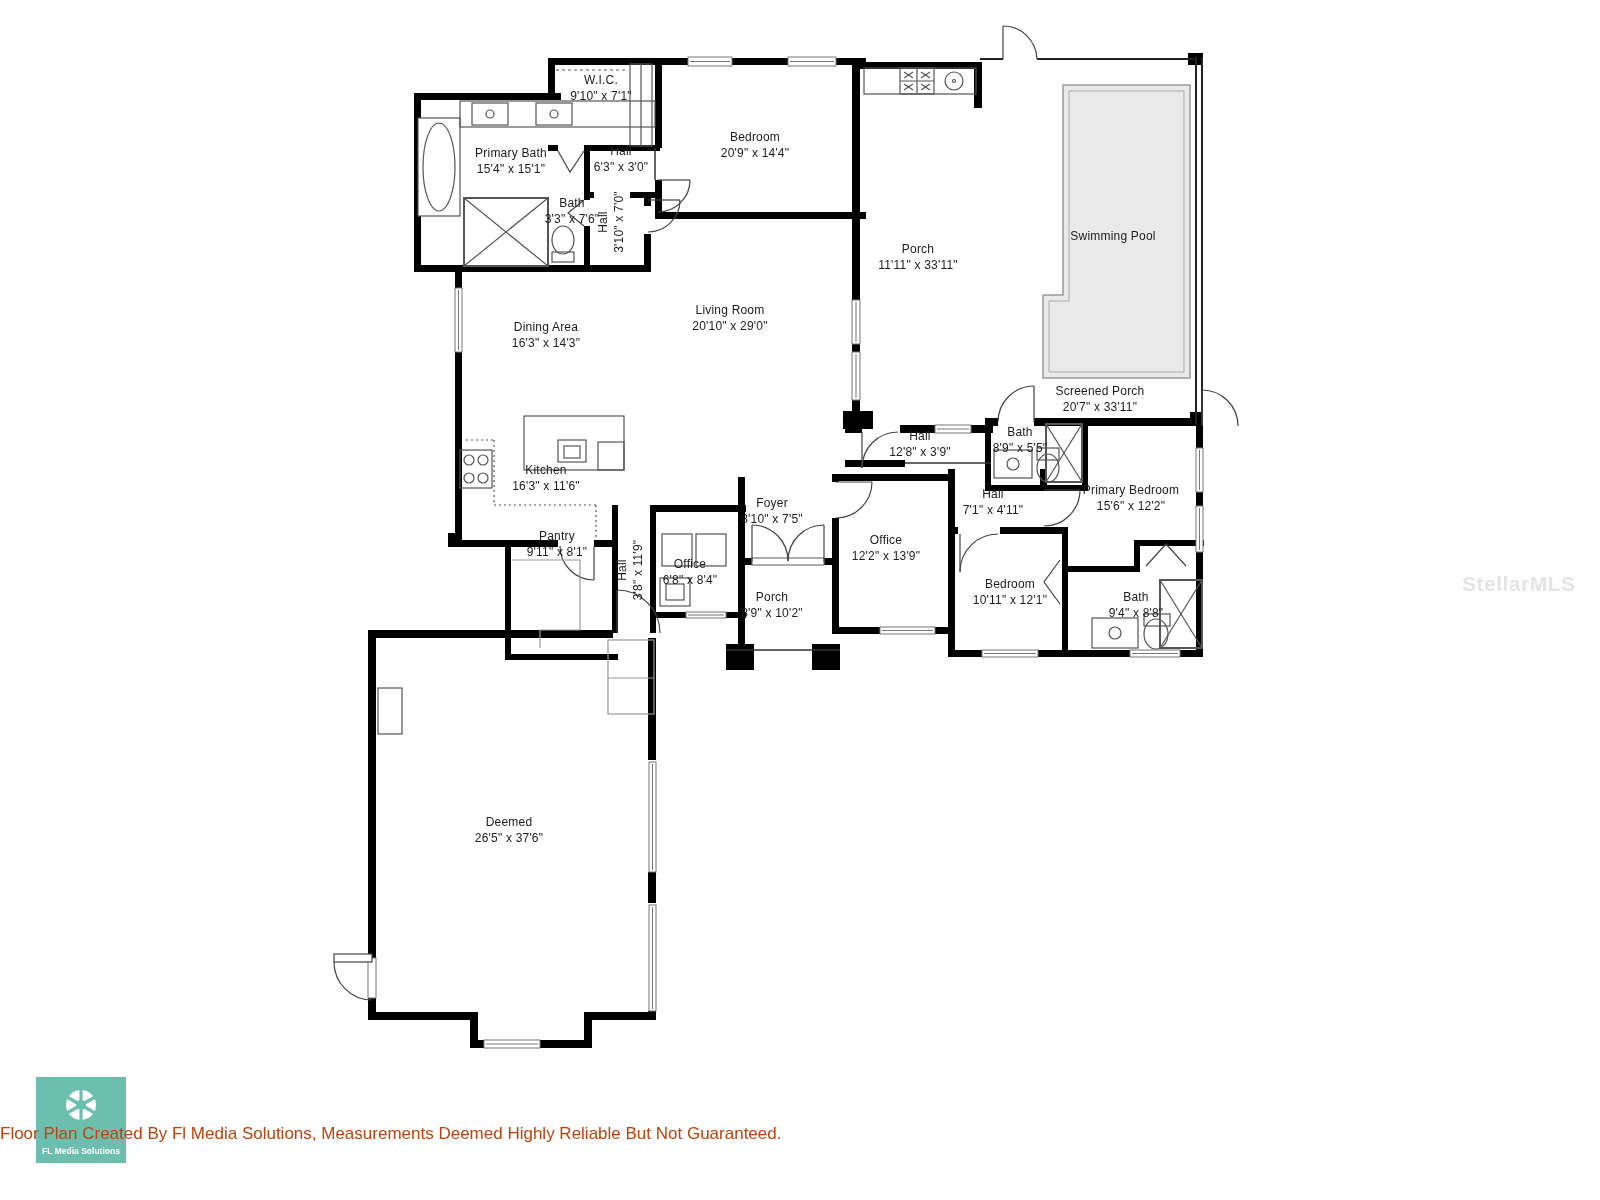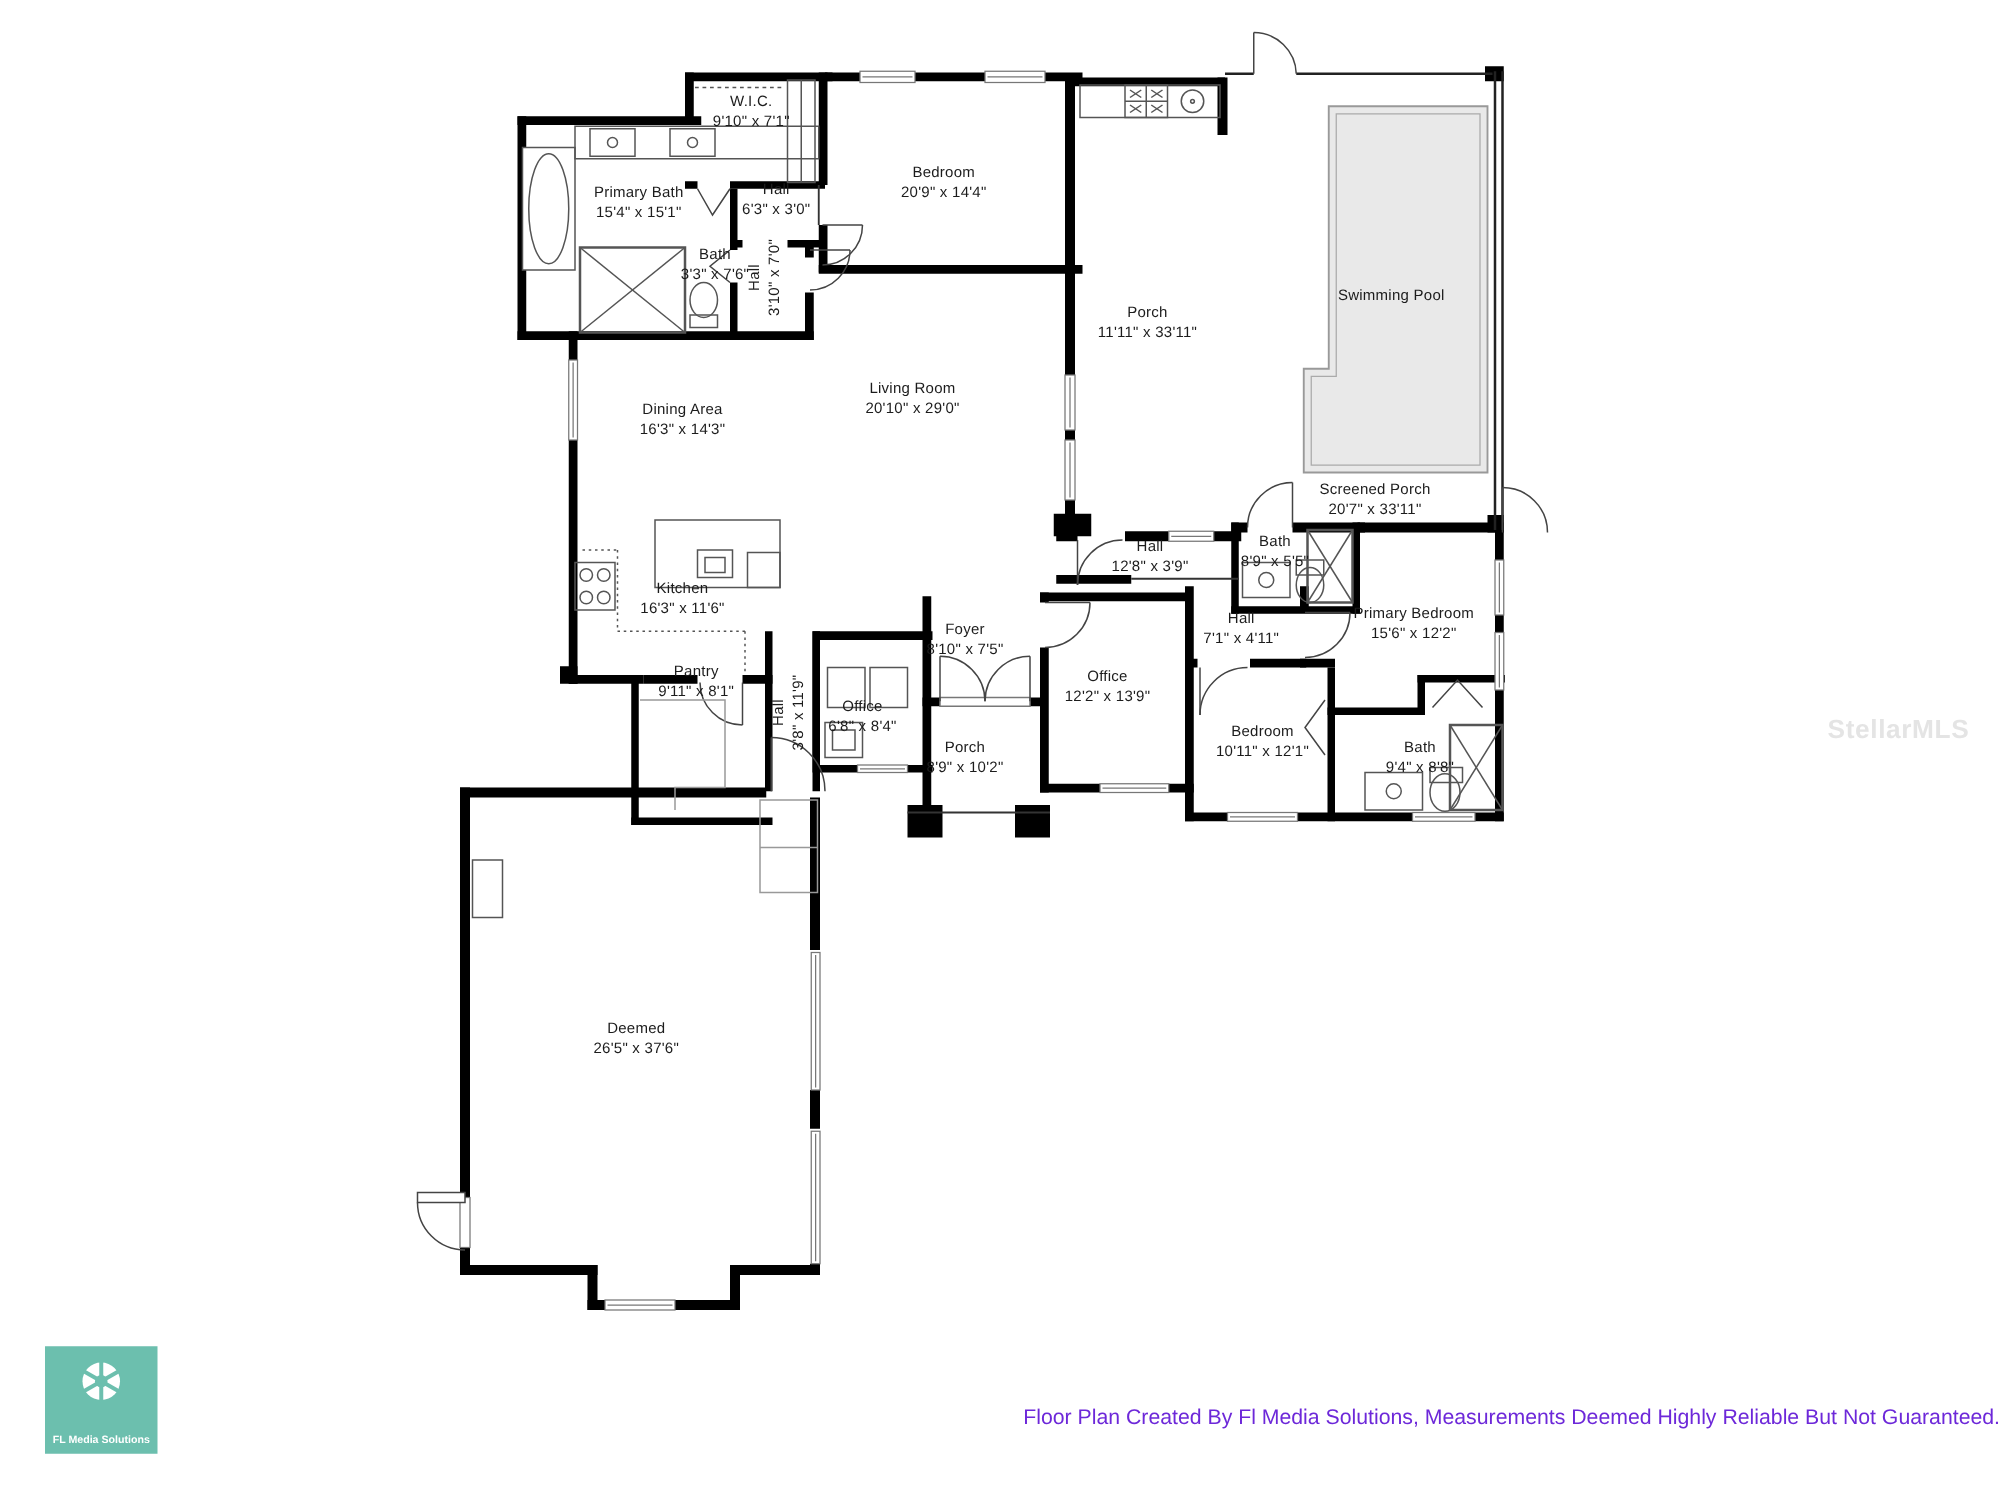--- a/index.html
+++ b/index.html
@@ -4,22 +4,22 @@
 <style>
   html,body{margin:0;padding:0;background:#fff;}
   body{width:1600px;height:1200px;position:relative;font-family:"Liberation Sans",sans-serif;overflow:hidden;}
   #plan{position:absolute;left:0;top:0;width:1600px;height:1200px;padding-left:12px;}
   #plan svg{position:absolute;left:0;top:0;}
   .room-label{position:absolute;transform:translate(-50%,-50%);text-align:center;
     font-size:12px;line-height:1.3;color:#1c1c1c;white-space:nowrap;letter-spacing:.2px;}
   .room-label.rot{transform:translate(-50%,-50%) rotate(-90deg);}
   .room-label .nm{display:block;}
   .room-label .dm{display:block;}
-  #footer{position:absolute;left:0;right:0;top:1124px;text-align:right;
-    font-size:17px;color:#6d28d9;}
+  #footer{position:absolute;left:0;right:0;top:1124px;text-align:left;
+    font-size:17px;color:#c2410c;}
   #watermark{position:absolute;left:1462px;top:572px;font-size:21px;color:#e4e4e4;
     font-weight:bold;letter-spacing:.5px;}
   #logo{position:absolute;left:36px;top:1077px;width:90px;height:86px;
     display:flex;flex-direction:column;align-items:center;justify-content:center;gap:20px;}
   #logo .logo-text{color:#fff;font-size:8.5px;font-weight:bold;white-space:nowrap;}
 </style>
 </head>
 <body>
 
 <div id="plan">

